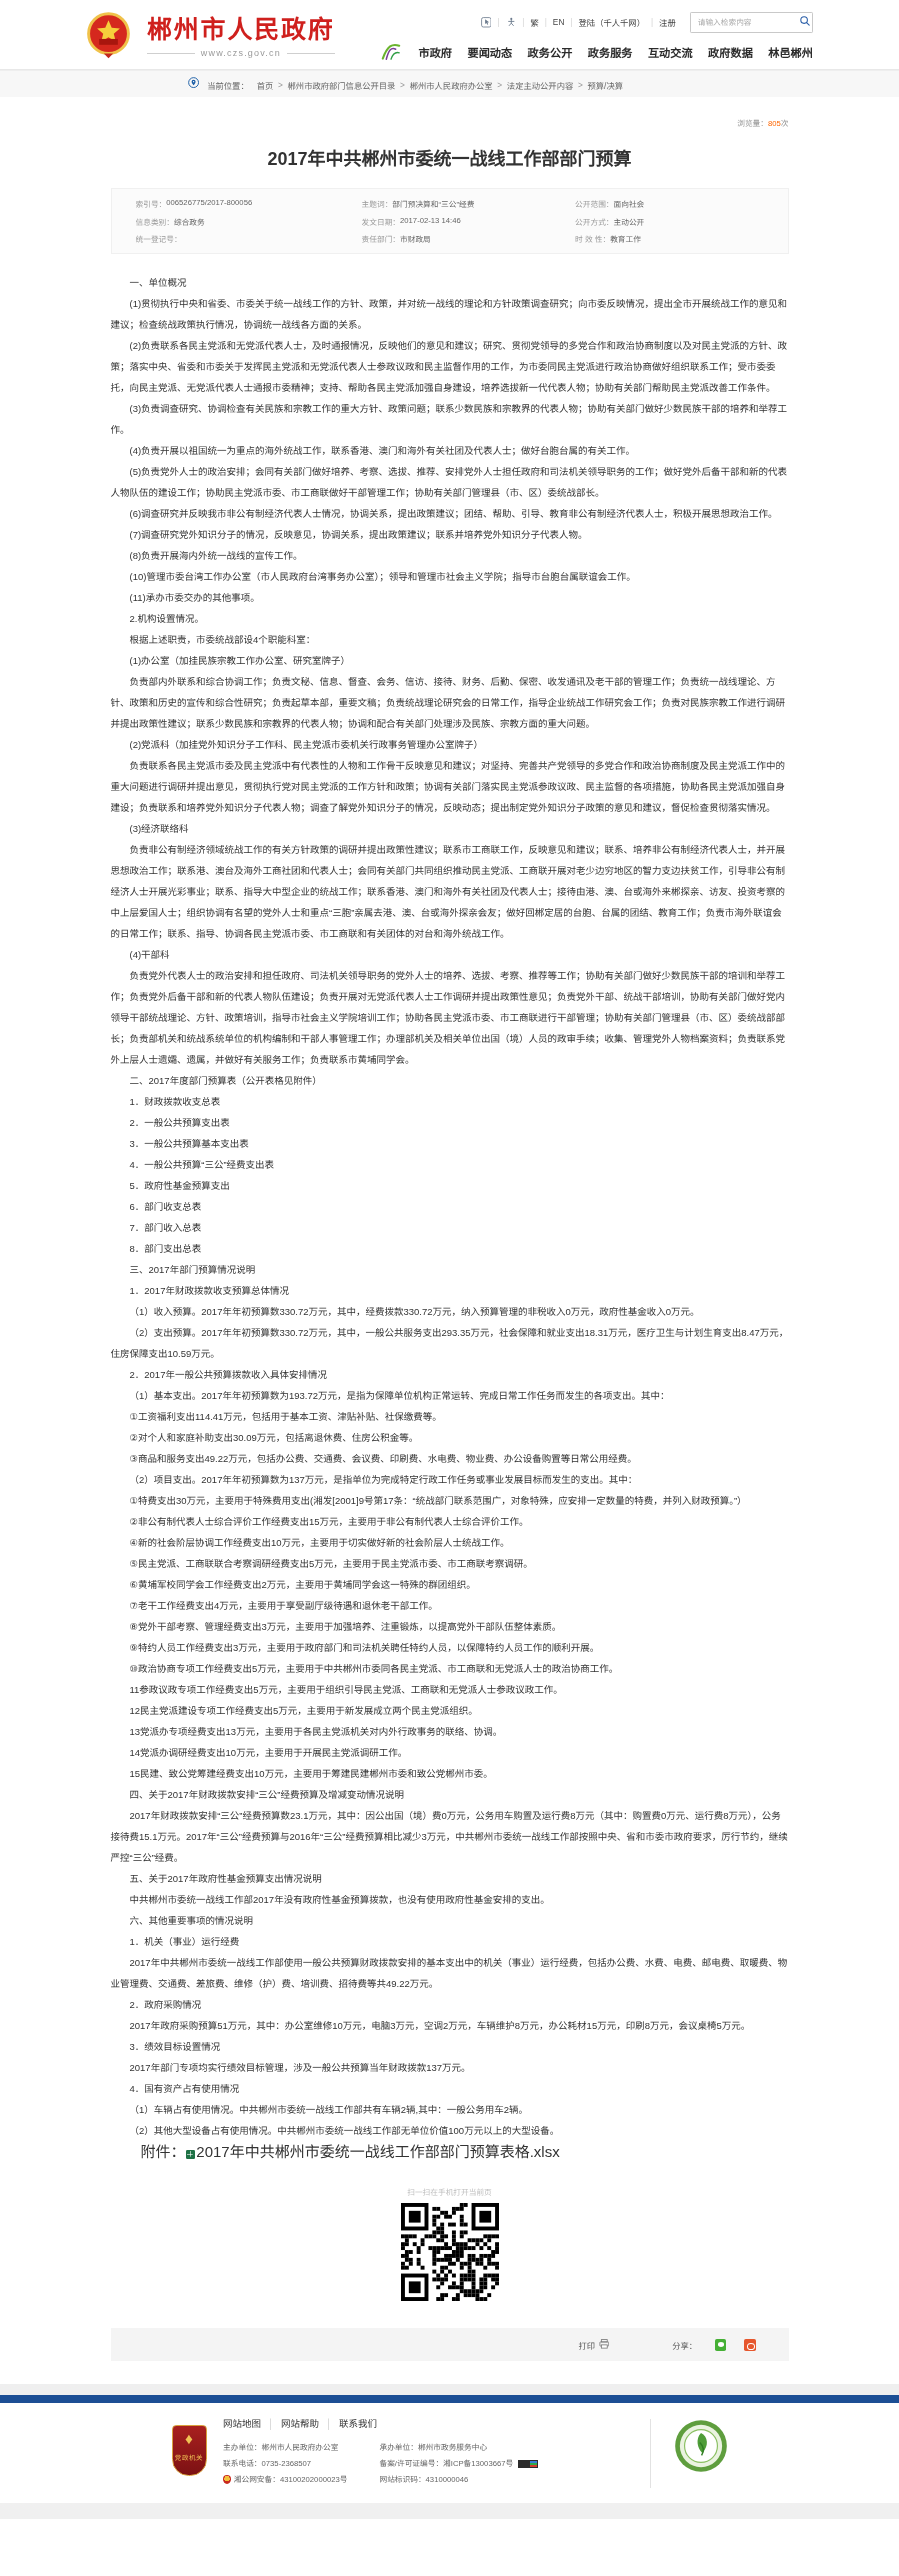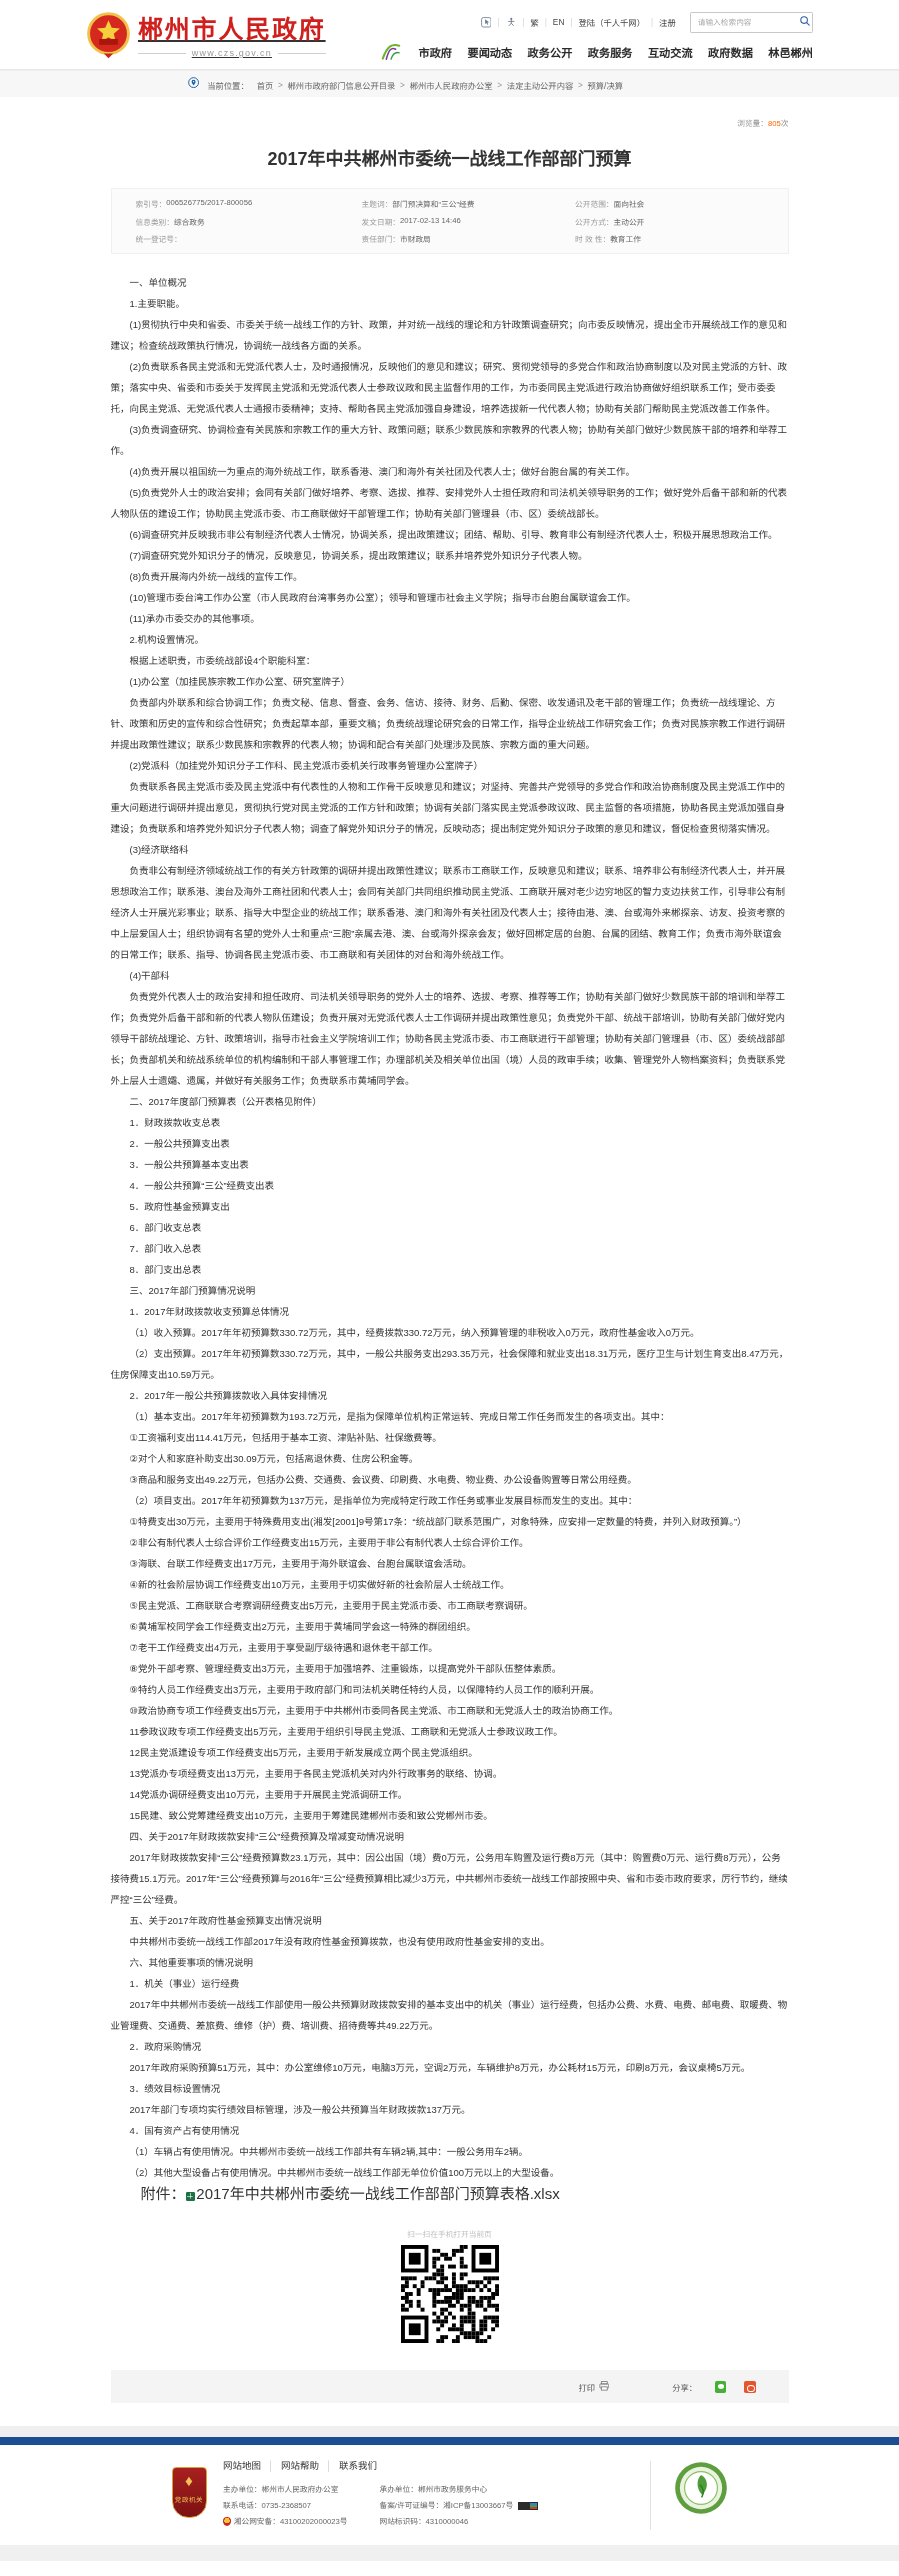--- a/index.html
+++ b/index.html
@@ -2,21 +2,21 @@
 <html lang="zh-CN" style="font-size:9.5px"><head>
 <meta charset="utf-8">
 <style>
   * { box-sizing: border-box; }
   html,body { margin:0; padding:0; background:#fff; }
   body { font-family:"Liberation Sans","DejaVu Sans",sans-serif; color:#333; width:899px; }
 
   
   .site-header { background:#fff; padding:10.6px 0 6px; border-bottom:0.6px solid #e8e8e8; }
   .header-inner { width:727px; margin:0 auto; display:flex; justify-content:space-between; }
-  .logo-block { display:flex; align-items:center; gap:7px;text-decoration:underline; }
+  .logo-block { display:flex; align-items:center; gap:16px; }
   .site-title { color:#cf201d; font-size:25px; font-weight:bold; letter-spacing:1.8px; line-height:1.1; }
   .site-url { color:#9a9a9a; font-size:9px; letter-spacing:1.2px; text-align:right; margin-top:5px;
               display:flex; align-items:center; gap:6px; justify-content:center; }
   .site-url .dash { flex:1; border-top:0.6px solid #cfcfcf; height:0; min-width:33px; }
   .header-right { display:flex; flex-direction:column; justify-content:space-between; align-items:flex-end; }
   .utility-bar { display:flex; align-items:center; gap:6px; font-size:8.3px; color:#555; margin-top:1.2px; }
   .utility-bar .sep { color:#d5d5d5; }
   .utility-link { cursor:pointer; color:#444; text-decoration:none; }
   .u-icon { width:10.6px; height:10.6px; display:inline-block; }
   .search-box { margin-left:8.3px; width:123px; height:21px; border:0.6px solid #c9c9c9; border-radius:1.2px;
@@ -240,21 +240,20 @@
         <span class="meta-value">市财政局</span>
       </div>
       <div class="meta-cell">
         <span class="meta-label">时 效 性：</span>
         <span class="meta-value">教育工作</span>
       </div>
     </div>
 
   <div class="article-body" id="paras">
       <p>一、单位概况</p>
-      <p>1.主要职能。</p>
       <p>(1)贯彻执行中央和省委、市委关于统一战线工作的方针、政策，并对统一战线的理论和方针政策调查研究；向市委反映情况，提出全市开展统战工作的意见和建议；检查统战政策执行情况，协调统一战线各方面的关系。</p>
       <p>(2)负责联系各民主党派和无党派代表人士，及时通报情况，反映他们的意见和建议；研究、贯彻党领导的多党合作和政治协商制度以及对民主党派的方针、政策；落实中央、省委和市委关于发挥民主党派和无党派代表人士参政议政和民主监督作用的工作，为市委同民主党派进行政治协商做好组织联系工作；受市委委托，向民主党派、无党派代表人士通报市委精神；支持、帮助各民主党派加强自身建设，培养选拔新一代代表人物；协助有关部门帮助民主党派改善工作条件。</p>
       <p>(3)负责调查研究、协调检查有关民族和宗教工作的重大方针、政策问题；联系少数民族和宗教界的代表人物；协助有关部门做好少数民族干部的培养和举荐工作。</p>
       <p>(4)负责开展以祖国统一为重点的海外统战工作，联系香港、澳门和海外有关社团及代表人士；做好台胞台属的有关工作。</p>
       <p>(5)负责党外人士的政治安排；会同有关部门做好培养、考察、选拔、推荐、安排党外人士担任政府和司法机关领导职务的工作；做好党外后备干部和新的代表人物队伍的建设工作；协助民主党派市委、市工商联做好干部管理工作；协助有关部门管理县（市、区）委统战部长。</p>
       <p>(6)调查研究并反映我市非公有制经济代表人士情况，协调关系，提出政策建议；团结、帮助、引导、教育非公有制经济代表人士，积极开展思想政治工作。</p>
       <p>(7)调查研究党外知识分子的情况，反映意见，协调关系，提出政策建议；联系并培养党外知识分子代表人物。</p>
       <p>(8)负责开展海内外统一战线的宣传工作。</p>
       <p>(10)管理市委台湾工作办公室（市人民政府台湾事务办公室）；领导和管理市社会主义学院；指导市台胞台属联谊会工作。</p>
       <p>(11)承办市委交办的其他事项。</p>
@@ -282,21 +281,20 @@
       <p>（1）收入预算。2017年年初预算数330.72万元，其中，经费拨款330.72万元，纳入预算管理的非税收入0万元，政府性基金收入0万元。</p>
       <p>（2）支出预算。2017年年初预算数330.72万元，其中，一般公共服务支出293.35万元，社会保障和就业支出18.31万元，医疗卫生与计划生育支出8.47万元，住房保障支出10.59万元。</p>
       <p>2．2017年一般公共预算拨款收入具体安排情况</p>
       <p>（1）基本支出。2017年年初预算数为193.72万元，是指为保障单位机构正常运转、完成日常工作任务而发生的各项支出。其中：</p>
       <p>①工资福利支出114.41万元，包括用于基本工资、津贴补贴、社保缴费等。</p>
       <p>②对个人和家庭补助支出30.09万元，包括离退休费、住房公积金等。</p>
       <p>③商品和服务支出49.22万元，包括办公费、交通费、会议费、印刷费、水电费、物业费、办公设备购置等日常公用经费。</p>
       <p>（2）项目支出。2017年年初预算数为137万元，是指单位为完成特定行政工作任务或事业发展目标而发生的支出。其中：</p>
       <p>①特费支出30万元，主要用于特殊费用支出(湘发[2001]9号第17条：“统战部门联系范围广，对象特殊，应安排一定数量的特费，并列入财政预算。”）</p>
       <p>②非公有制代表人士综合评价工作经费支出15万元，主要用于非公有制代表人士综合评价工作。</p>
-      <p>③海联、台联工作经费支出17万元，主要用于海外联谊会、台胞台属联谊会活动。</p>
       <p>④新的社会阶层协调工作经费支出10万元，主要用于切实做好新的社会阶层人士统战工作。</p>
       <p>⑤民主党派、工商联联合考察调研经费支出5万元，主要用于民主党派市委、市工商联考察调研。</p>
       <p>⑥黄埔军校同学会工作经费支出2万元，主要用于黄埔同学会这一特殊的群团组织。</p>
       <p>⑦老干工作经费支出4万元，主要用于享受副厅级待遇和退休老干部工作。</p>
       <p>⑧党外干部考察、管理经费支出3万元，主要用于加强培养、注重锻炼，以提高党外干部队伍整体素质。</p>
       <p>⑨特约人员工作经费支出3万元，主要用于政府部门和司法机关聘任特约人员，以保障特约人员工作的顺利开展。</p>
       <p>⑩政治协商专项工作经费支出5万元，主要用于中共郴州市委同各民主党派、市工商联和无党派人士的政治协商工作。</p>
       <p>11参政议政专项工作经费支出5万元，主要用于组织引导民主党派、工商联和无党派人士参政议政工作。</p>
       <p>12民主党派建设专项工作经费支出5万元，主要用于新发展成立两个民主党派组织。</p>
       <p>13党派办专项经费支出13万元，主要用于各民主党派机关对内外行政事务的联络、协调。</p>

